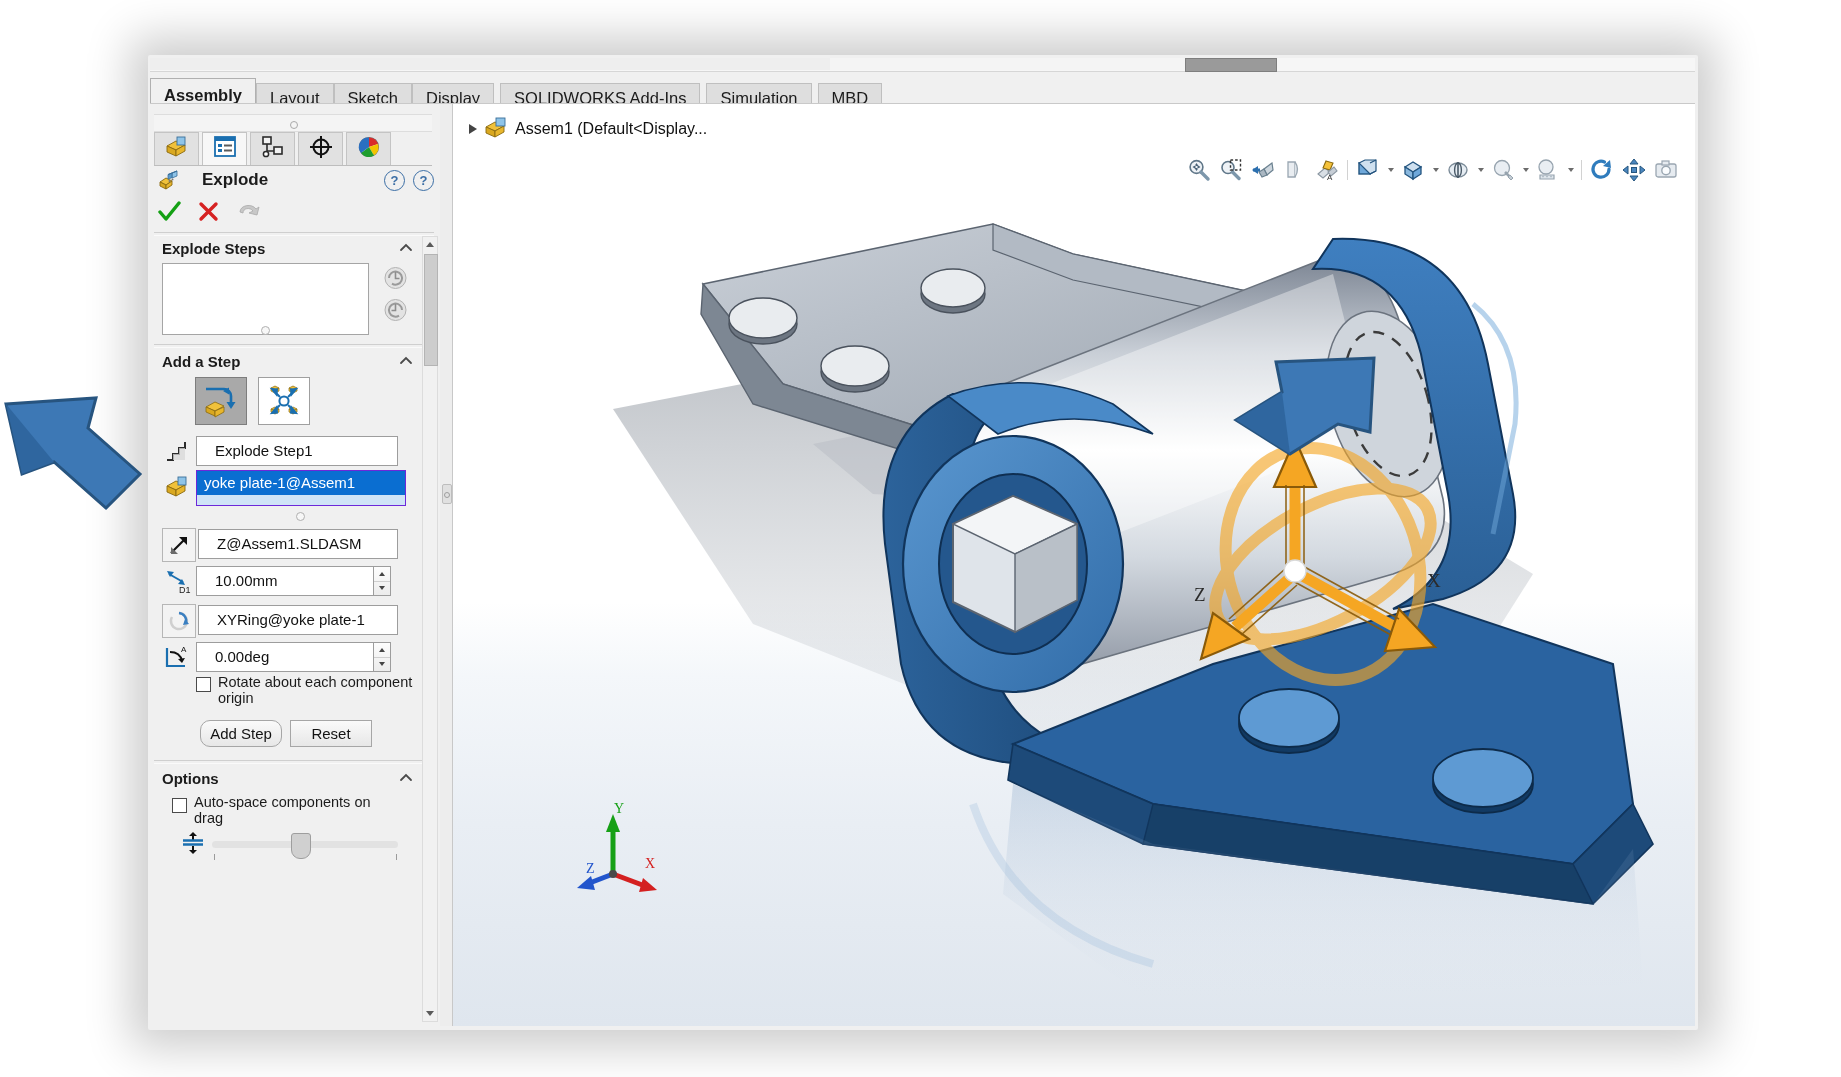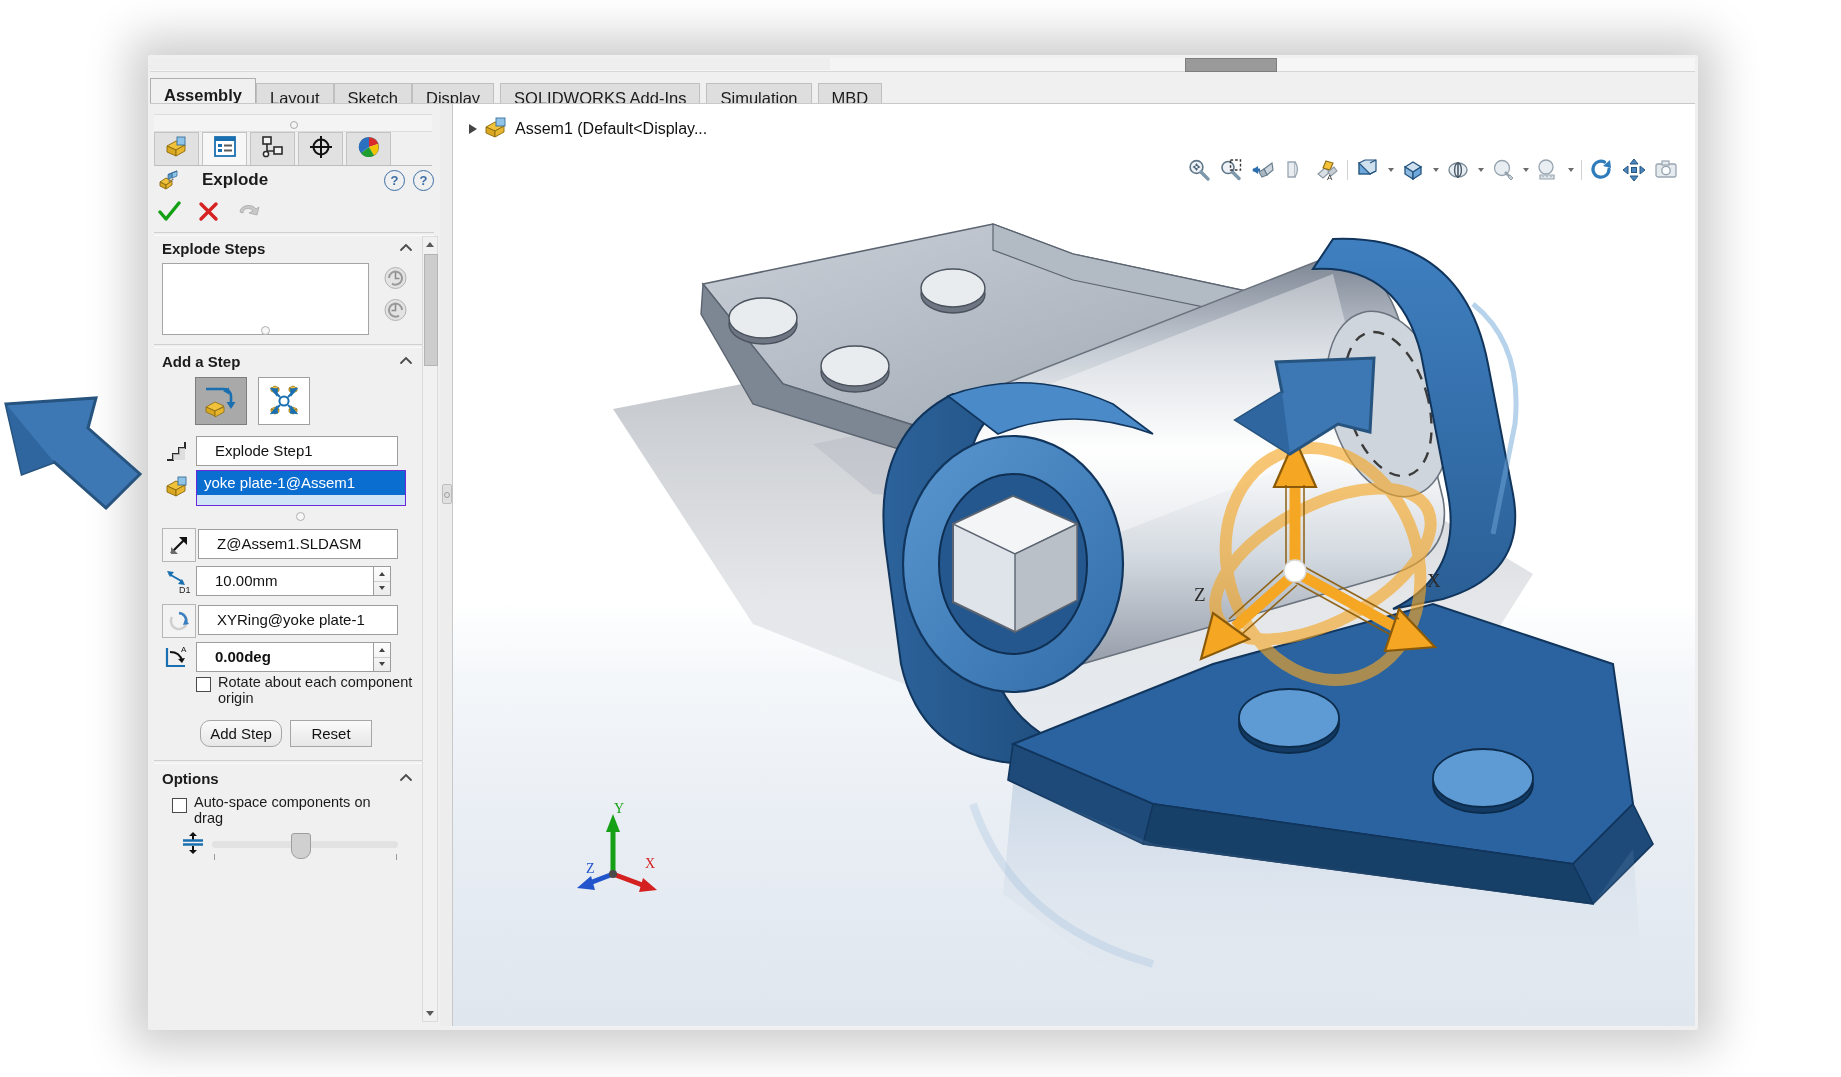--- a/index.html
+++ b/index.html
@@ -375,21 +375,21 @@
     <div class="field" style="left:48px;top:501px;width:200px;">XYRing@yoke plate-1</div>
 
     <div class="rowicon" style="left:12px;top:538px;">
       <svg width="28" height="26" viewBox="0 0 28 26">
         <path d="M4 4 v18 h18" stroke="#1a6fb0" stroke-width="2.2" fill="none"></path>
         <path d="M7 8 q10 0 12 9" stroke="#111" stroke-width="2" fill="none"></path>
         <path d="M19 19 l-4 -4 7 -1z" fill="#111"></path>
         <text x="18" y="8" font-size="8" fill="#111" font-family="sans-serif">A</text>
       </svg>
     </div>
-    <div class="field" style="left:46px;top:538px;width:178px;font-weight:bold;">0.00deg</div>
+    <div class="field" style="left:46px;top:538px;width:178px;">0.00deg</div>
     <div class="spin" style="left:224px;top:538px;">
       <div class="up">
           <i></i>
         </div>
         <div class="dn">
           <i></i>
         </div>
     </div>
 
     <div class="chk" style="left:46px;top:573px;"></div>

